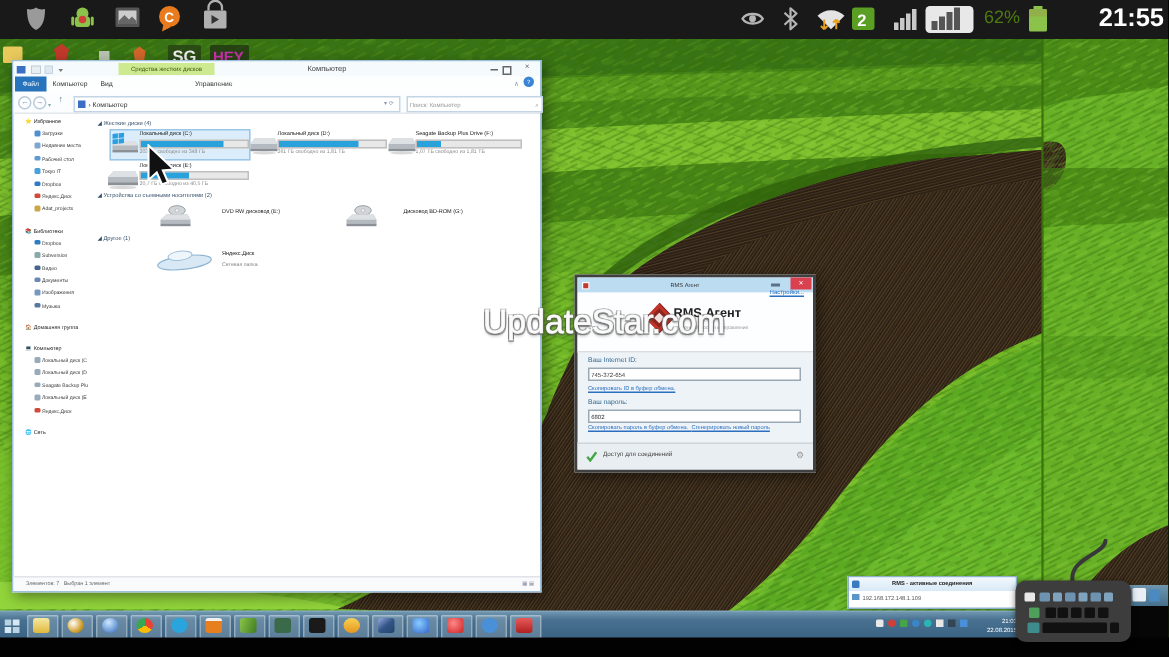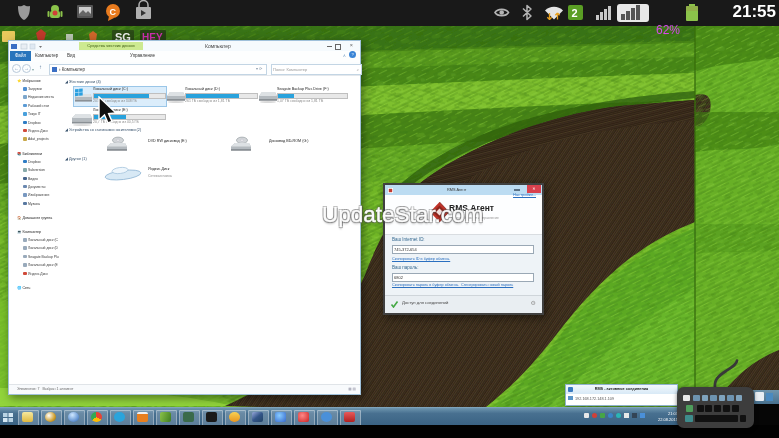--- a/index.html
+++ b/index.html
@@ -1,21 +1,21 @@
 <!DOCTYPE html>
 <html><head><meta charset="utf-8">
 <style>
 html,body{margin:0;padding:0;background:#000;}
 #screen{position:relative;width:779px;height:438px;overflow:hidden;background:#000;font-family:"Liberation Sans",sans-serif;}
 .abs{position:absolute;}
 
 #abar{left:0;top:0;width:779px;height:26px;background:#191919;}
 #abar svg{position:absolute;top:0;left:0;}
 #aclock{right:3px;top:2px;color:#fff;font-size:17px;font-weight:bold;letter-spacing:0px;}
-#apct{right:99px;top:23px;color:#d946ef;font-size:12px;}
+#apct{right:99px;top:4px;color:#4d7c0f;font-size:12px;}
 
 #exp{left:8px;top:40px;width:351px;height:353px;background:#fff;border:1px solid #9fc0da;box-shadow:2px 3px 9px rgba(0,0,0,.45);font-size:4px;color:#333;}
 #exp .tbar{position:absolute;left:0;top:0;width:100%;height:10px;background:#f5fafd;}
 #exp .grnlbl{position:absolute;left:70px;top:1px;width:64px;height:8px;background:#cdea91;color:#3c5b10;font-size:4px;text-align:center;line-height:8px;}
 #exp .title{position:absolute;left:196px;top:2px;font-size:5px;color:#444;}
 #exp .capbtn{position:absolute;top:2px;color:#555;font-size:6px;line-height:6px;}
 #exp .menurow{position:absolute;left:0;top:10px;width:100%;height:11px;background:#fdfefe;border-bottom:1px solid #e4e8ec;}
 #exp .filebtn{position:absolute;left:1px;top:0px;width:21px;height:10px;background:#2874bc;color:#fff;font-size:4.5px;text-align:center;line-height:10px;}
 #exp .mtab{position:absolute;top:0;height:10px;font-size:4.5px;line-height:10px;color:#333;}
 #exp .addr{position:absolute;left:0;top:21px;width:100%;height:13px;background:#fbfdfe;border-bottom:1px solid #e4e8ec;}

